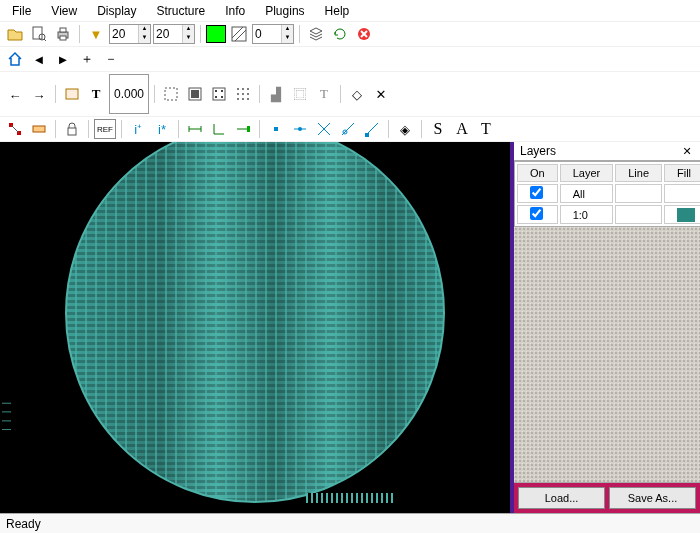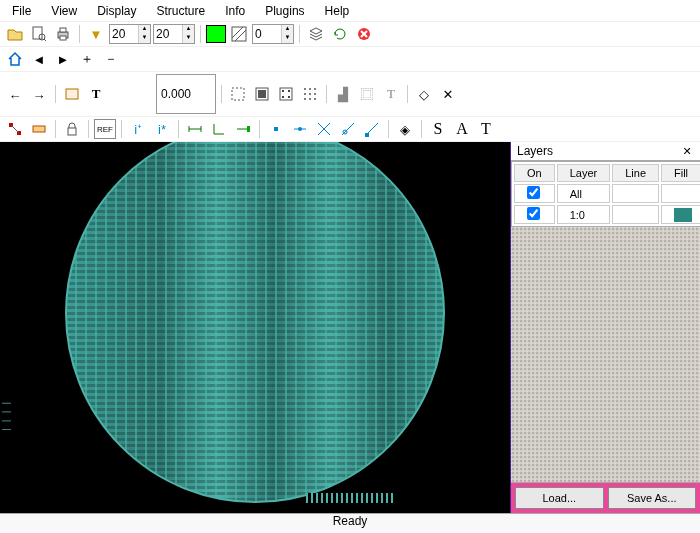--- a/index.html
+++ b/index.html
@@ -53,24 +53,23 @@
   .spinbox .arrows {
     display: flex; flex-direction: column; width: 12px;
   }
   .spinbox .arrows div {
     height: 9px; font-size: 6px; line-height: 6px;
     border-left: 1px solid #ccc; text-align: center; cursor: pointer;
     background: #f0f0f0;
   }
   .colorbox { width: 20px; height: 18px; border: 1px solid #000; }
   .numbox {
-    border: 1px solid #999; height: 20px; width: 60px;
+    border: 1px solid #999; height: 20px; width: 40px;
     font-size: 12px; padding: 19px 4px; display: inline-flex; align-items:center;
     background: #fff;
-    margin-left: 47px;
   }
   .main {
     flex: 1; display: flex; min-height: 0;
   }
   .canvas {
     flex: 1; background: #000; position: relative; overflow: hidden;
   }
   .wafer {
     position: absolute;
     left: 50%; top: 46%;
@@ -95,21 +94,21 @@
     background: repeating-linear-gradient(90deg, #4db3a9 0 2px, #000 2px 5px);
   }
   .side-ticks {
     position: absolute; left: 2px; bottom: 80px;
     writing-mode: vertical-rl;
     color: #4db3a9; font-size: 9px; letter-spacing: 2px;
   }
   .layers-panel {
     width: 190px;
     display: flex; flex-direction: column;
-    border-left: 1px solid #4c1d95;
+    border-left: 4px solid #4c1d95;
     background: #d4d0c8;
   }
   .layers-title {
     background: #fff; padding: 2px 6px;
     display: flex; justify-content: space-between; align-items: center;
     border-bottom: 1px solid #aaa;
     font-size: 12px;
   }
   .layers-table {
     background: #fff; border: 1px solid #aaa; margin: 0;
@@ -122,32 +121,32 @@
   .layers-body {
     flex: 1;
     background-color: #d4d0c8;
     background-image:
       radial-gradient(circle at 0 0, rgba(255,255,255,0.4) 1px, transparent 1px),
       radial-gradient(circle at 2px 2px, rgba(0,0,0,0.15) 1px, transparent 1px);
     background-size: 4px 4px;
   }
   .layers-buttons {
     display: flex; gap: 4px; padding: 4px;
-    background: #ec4899;
+    background: #be185d;
     border-top: 1px solid #aaa;
   }
   .layers-buttons button {
     flex: 1; height: 22px; font-size: 11px;
     background: #e8e8e8; border: 1px solid #888;
     cursor: pointer;
   }
   .statusbar {
     height: 20px; border-top: 1px solid #aaa;
     display: flex; align-items: center;
-    padding: 0 6px; font-size: 12px; background: #f8f8f8; flex-direction: column;
+    padding: 0 6px; font-size: 12px; background: #f8f8f8;
   }
   .swatch { width: 18px; height: 14px; }
   .chk { width: 13px; height: 13px; }
   svg.icon { width: 16px; height: 16px; }
 </style>
 </head>
 <body>
 
 <div class="menubar">
   <div class="item">File</div>

